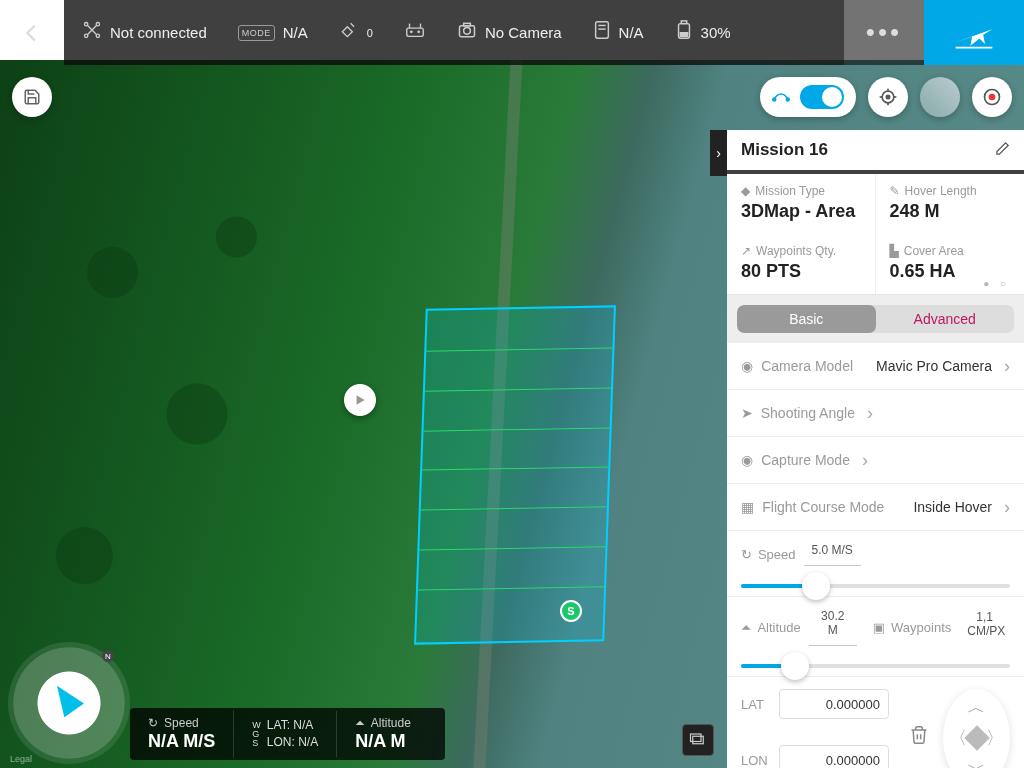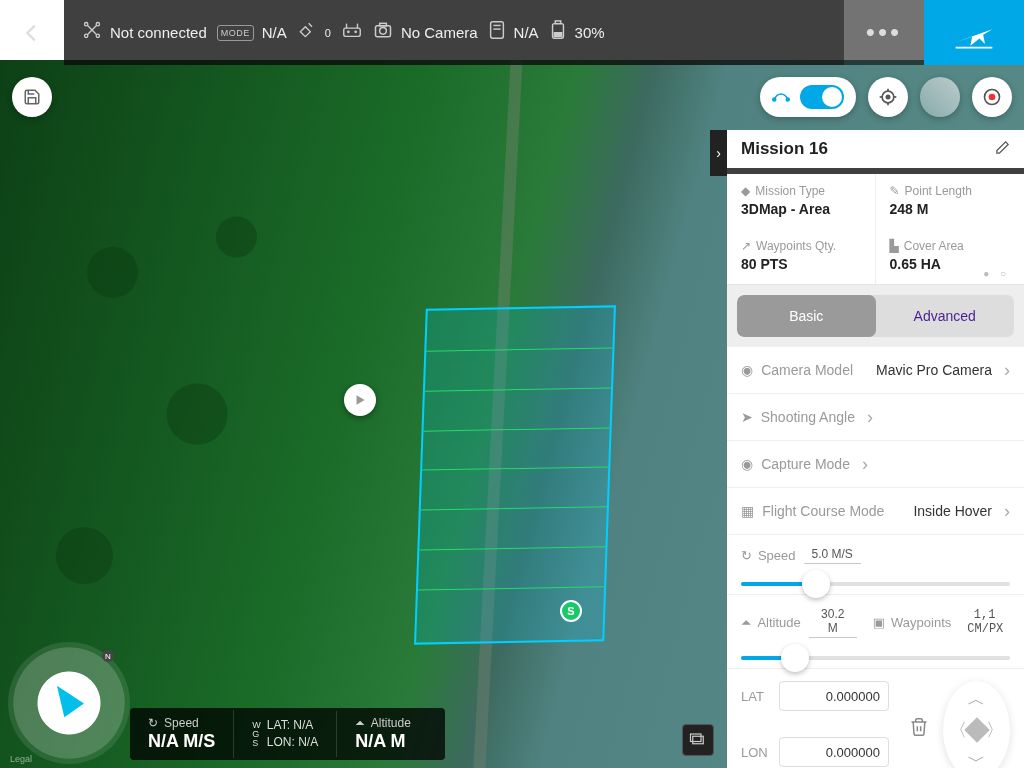--- a/index.html
+++ b/index.html
@@ -1,21 +1,21 @@
 <!DOCTYPE html>
 <html><head>
 <meta charset="utf-8">
 <style>
 * { box-sizing: border-box; margin: 0; padding: 0; font-family: -apple-system, Helvetica, Arial, sans-serif; }
 html, body { width: 1024px; height: 768px; overflow: hidden; position: relative; }
 
 
 .topbar { position: absolute; top: 0; left: 0; right: 0; height: 65px; display: flex; align-items: stretch; z-index: 100; }
 .back-btn { width: 64px; display:flex; align-items:center; justify-content:center; color:#ddd; font-size:28px; }
-.status-strip { flex:1; background: rgba(10,10,10,0.78); display:flex; align-items:center; gap:10px; padding:0 18px; }
+.status-strip { flex:1; background: rgba(10,10,10,0.78); display:flex; align-items:center; gap:31px; padding:0 18px; }
 .status-item { display:flex; align-items:center; gap:8px; color:#eee; font-size:15px; }
 .status-item .icon { color:#ccc; font-size:18px; }
 .three-dots { width:80px; display:flex; align-items:center; justify-content:center; background: rgba(0,0,0,0.55); color:#ddd; font-size:26px; letter-spacing:3px; }
 .fly-btn { width:100px; background:#00a8e8; display:flex; align-items:center; justify-content:center; }
 .fly-btn svg { width:44px; height:44px; }
 
 
 .map { position:absolute; top:60px; left:0; right:0; bottom:0; background:linear-gradient(105deg,#0d4016 0%,#1a6b28 35%,#2a7a3a 48%,#3d6a5f 54%,#4f8280 60%,#5a8c8a 100%); overflow:hidden; }
 .map::after { content:""; position:absolute; left:0; top:0; width:55%; height:100%; background:
   radial-gradient(circle at 20% 30%,rgba(12,60,18,0.9) 0 25px,transparent 26px),
@@ -38,46 +38,46 @@
 
 
 .mission-poly { position:absolute; left:420px; top:247px; width:190px; height:336px; transform:skewX(-3deg) rotate(-1deg); border:2px solid #00cfff; background:rgba(0,207,255,0.18); }
 .mission-poly .line { position:absolute; left:0; right:0; height:1px; background:#29d96b; }
 .start-marker { position:absolute; left:560px; top:540px; width:22px; height:22px; border-radius:50%; background:#1ac86a; border:2px solid #fff; color:#fff; font-size:11px; display:flex; align-items:center; justify-content:center; font-weight:bold; z-index:10;}
 .play-marker { position:absolute; left:344px; top:324px; width:32px; height:32px; border-radius:50%; background:#fff; display:flex; align-items:center; justify-content:center; color:#888; box-shadow:0 2px 6px rgba(0,0,0,0.4); z-index:10;}
 
 
 .panel { position:absolute; top:130px; right:0; width:297px; bottom:0; background:#f2f2f2; z-index:60; display:flex; flex-direction:column; font-size:14px; color:#333;}
 .panel-collapse { position:absolute; left:-17px; top:0; width:17px; height:46px; background:#222; color:#fff; display:flex; align-items:center; justify-content:center; font-size:14px;}
-.panel-header { background:#fff; height:44px; display:flex; align-items:center; padding:0 14px; border-bottom:6px solid #404040; font-size:17px; font-weight:600; color:#222;}
+.panel-header { background:#fff; height:44px; display:flex; align-items:center; padding:0 14px; border-bottom:4px solid #404040; font-size:17px; font-weight:600; color:#222;}
 .panel-header .edit { margin-left:auto; color:#555; font-size:15px;}
 .stats { background:#fff; display:grid; grid-template-columns:1fr 1fr; border-bottom:1px solid #e5e5e5;}
 .stat { padding:10px 14px 12px; border-right:1px solid #eee;}
 .stat:nth-child(even){border-right:none;}
 .stat-label { font-size:12px; color:#9a9a9a; display:flex; align-items:center; gap:5px;}
-.stat-value { font-size:14px; font-weight:700; color:#222; margin-top:3px;}
+.stat-value { font-size:18px; font-weight:700; color:#222; margin-top:3px;}
 .dots-ind { position:absolute; right:14px; bottom:6px; font-size:10px; color:#bbb; letter-spacing:4px;}
 .stats-wrap{position:relative;}
 
 .seg { padding:10px; background:#eee;}
-.seg-inner { display:flex; background:#ddd; border-radius:7px; overflow:hidden; height:42px;justify-content:center;}
-.seg-btn { flex:1; display:flex; align-items:center; justify-content:center; font-size:14px; color:#4c1d95;}
+.seg-inner { display:flex; background:#ddd; border-radius:7px; overflow:hidden; height:28px;justify-content:center;}
+.seg-btn { flex:1; display:flex; align-items:center; justify-content:center; font-size:14px; color:#be185d;}
 .seg-btn.active { background:#9a9a9a; color:#fff; border-radius:7px;}
 
 .settings { flex:1; overflow-y:auto; background:#fff;}
 .setting-row { height:47px; border-bottom:1px solid #eee; display:flex; align-items:center; padding:0 14px; gap:8px;}
 .setting-row .label { color:#9a9a9a; font-size:14px; display:flex; align-items:center; gap:8px;}
 .setting-row .label .ic{font-size:14px;color:#9a9a9a;}
 .setting-row .value { margin-left:auto; color:#333; font-size:14px;}
 .setting-row .chev { color:#aaa; font-size:18px; margin-left:4px;}
 
 .slider-block { padding:12px 14px 8px; border-bottom:1px solid #eee;}
 .slider-head { display:flex; align-items:center; gap:8px; font-size:13px;}
 .slider-head .label{color:#9a9a9a; display:flex; gap:6px; align-items:center;}
-.slider-head .val { color:#555; border-bottom:1px solid #c8c8c8; padding:0 8px 2px; font-size:12px; min-width:48px; text-align:center;}
+.slider-head .val { color:#555; border-bottom:1px solid #c8c8c8; padding:0 8px 8px; font-size:12px; min-width:48px; text-align:center;}
 .slider-head .spacer{flex:1;}
 .slider-track { margin-top:18px; height:4px; background:#e0e0e0; border-radius:2px; position:relative;}
 .slider-track .fill { position:absolute; left:0; top:0; bottom:0; background:#00a8e8; border-radius:2px;}
 .slider-track .knob { position:absolute; top:50%; width:28px; height:28px; background:#fff; border-radius:50%; box-shadow:0 2px 5px rgba(0,0,0,0.25); transform:translate(-50%,-50%);}
 
 .coord-area { padding:12px 14px 18px; display:flex; gap:14px; align-items:flex-start;}
 .coord-fields { display:flex; flex-direction:column; gap:26px;}
 .coord-field { display:flex; align-items:center; gap:8px;}
 .coord-field label { width:30px; color:#9a9a9a; font-size:13px;}
 .coord-field .input { width:110px; height:30px; border:1px solid #ddd; border-radius:4px; display:flex; align-items:center; justify-content:flex-end; padding:0 8px; font-size:13px; color:#333; background:#fff;}
@@ -266,21 +266,21 @@
       <div class="stat">
         <div class="stat-label">
             <span class="ic">◆</span>
             <span>Mission Type</span>
           </div>
         <div class="stat-value">3DMap - Area</div>
       </div>
       <div class="stat">
         <div class="stat-label">
             <span class="ic">✎</span>
-            <span>Point Length</span>
+            <span>Hover Length</span>
           </div>
         <div class="stat-value">248 M</div>
       </div>
       <div class="stat">
         <div class="stat-label">
             <span class="ic">↗</span>
             <span>Waypoints Qty.</span>
           </div>
         <div class="stat-value">80 PTS</div>
       </div>
@@ -354,21 +354,21 @@
         <div class="label">
             <span class="ic">⏶</span>
             <span>Altitude</span>
           </div>
         <div class="val">30.2 M</div>
         <div class="spacer"></div>
         <div class="label">
             <span class="ic">▣</span>
             <span>Waypoints</span>
           </div>
-        <div class="val" style="border:none;font-family:Liberation Mono, monospace;">1,1 CM/PX</div>
+        <div class="val" style="border:none;">1,1 CM/PX</div>
       </div>
       <div class="slider-track">
         <div class="fill" style="width:20%"></div>
         <div class="knob" style="left:20%"></div>
       </div>
     </div>
 
     <div class="coord-area">
       <div class="coord-fields">
         <div class="coord-field">

